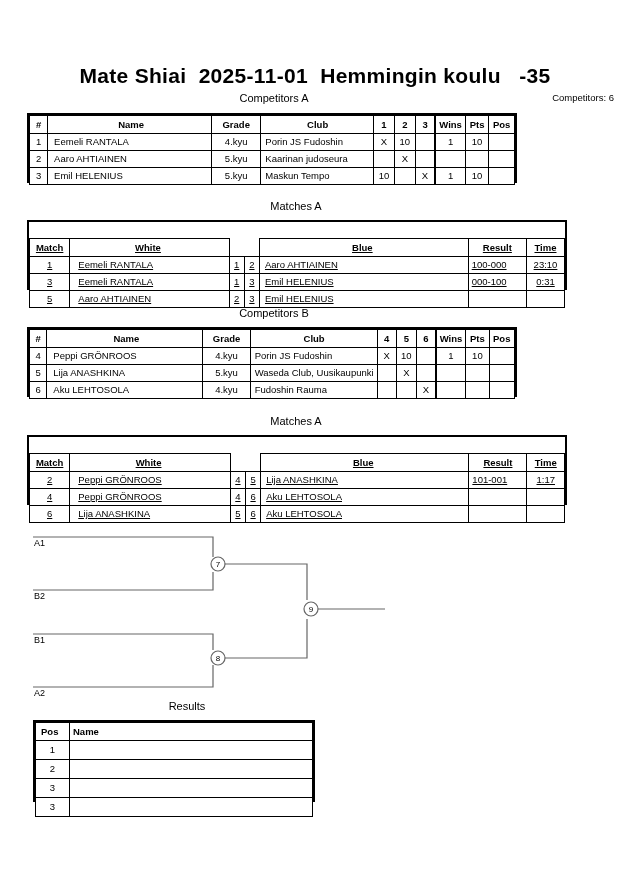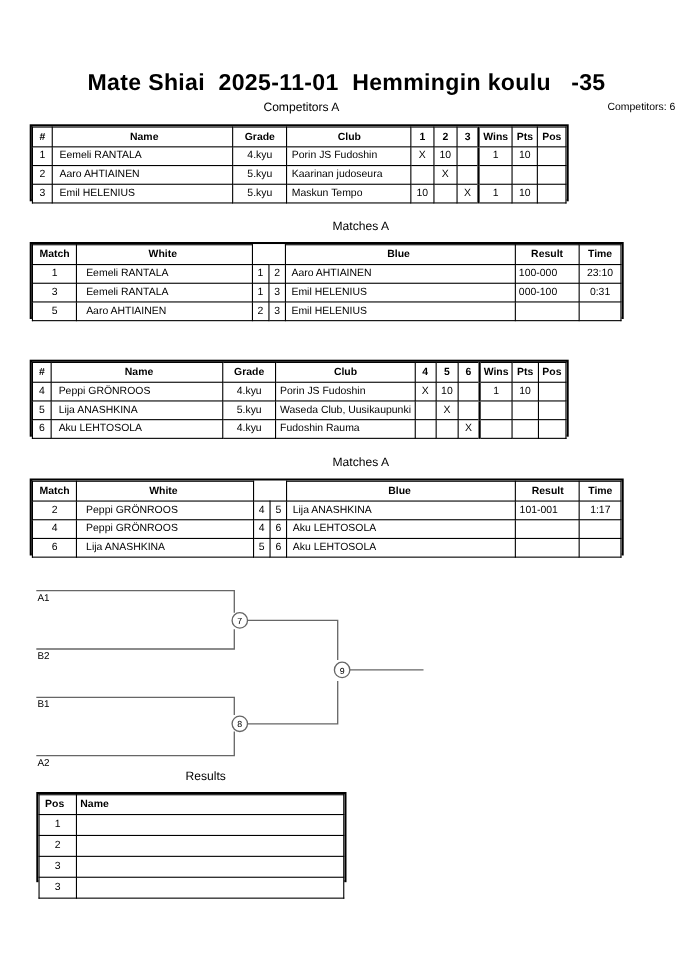--- a/index.html
+++ b/index.html
@@ -29,21 +29,21 @@
     position:absolute;width:630px;left:0;
     text-align:center;
     font-size:11px;font-weight:normal;
   }
   .st-compA{top:68px;}
   .st-matchA1{top:176px;}
   .st-compB{top:283px;}
   .st-matchA2{top:391px;}
   .st-results{top:676px;}
   .st-compA,.st-compB{ width:548px; }
-  .st-matchA1,.st-matchA2{ width:592px;padding-left:32px; }
+  .st-matchA1,.st-matchA2{ width:592px; }
   .st-results{ width:374px; }
 
   
   table.grid{
     position:absolute;
     border-collapse:collapse;
     font-size:9.5px;
     background:#fff;
   }
   table.grid td, table.grid th{
@@ -75,21 +75,21 @@
   .comp-tbl .c-grade{width:54px;text-align:center;}
   .comp-tbl .c-club{width:120px;text-align:left;padding-left:4px;}
   .comp-tbl .c-vs{width:22px;text-align:center;}
   .comp-tbl .c-w{width:27px;text-align:center;border-left-width:2px;}
   .comp-tbl .c-p{width:24px;text-align:center;}
   .comp-tbl .c-pos{width:26px;text-align:center;}
   .comp-tbl thead th.c-name{text-align:center;}
   .comp-tbl thead th.c-club{text-align:center;}
 
   
-  .match-tbl{left:0;top:0;width:100%;}
+  .match-tbl{left:0;top:16px;width:100%;text-decoration:underline;}
   .match-tbl .m-no{width:42px;text-align:center;}
   .match-tbl .m-white{width:180px;text-align:left;padding-left:8px;}
   .match-tbl .m-i1{width:16px;text-align:center;}
   .match-tbl .m-i2{width:16px;text-align:center;}
   .match-tbl .m-blue{width:245px;text-align:left;padding-left:5px;}
   .match-tbl .m-res{width:63px;}
   .match-tbl .m-time{width:40px;text-align:center;}
   .match-tbl thead th.m-white{text-align:center;padding-left:0;}
   .match-tbl thead th.m-blue{text-align:center;padding-left:0;}
   .match-tbl thead th.m-i1,.match-tbl thead th.m-i2{border:none;background:#fff;}
@@ -222,20 +222,21 @@
           <td class="m-i1">2</td>
           <td class="m-i2">3</td>
           <td class="m-blue">Emil HELENIUS</td>
           <td class="m-res"></td>
           <td class="m-time"></td>
         </tr>
       </tbody>
     </table>
   </div>
 
+  <div class="section-title st-compB">Competitors B</div>
   <div class="outer" style="left:27px;top:303px;width:490px;height:70px;">
     <table class="grid comp-tbl">
       <thead>
         <tr>
           <th class="c-num">#</th>
           <th class="c-name">Name</th>
           <th class="c-grade">Grade</th>
           <th class="c-club">Club</th>
           <th class="c-vs">4</th>
           <th class="c-vs">5</th>

